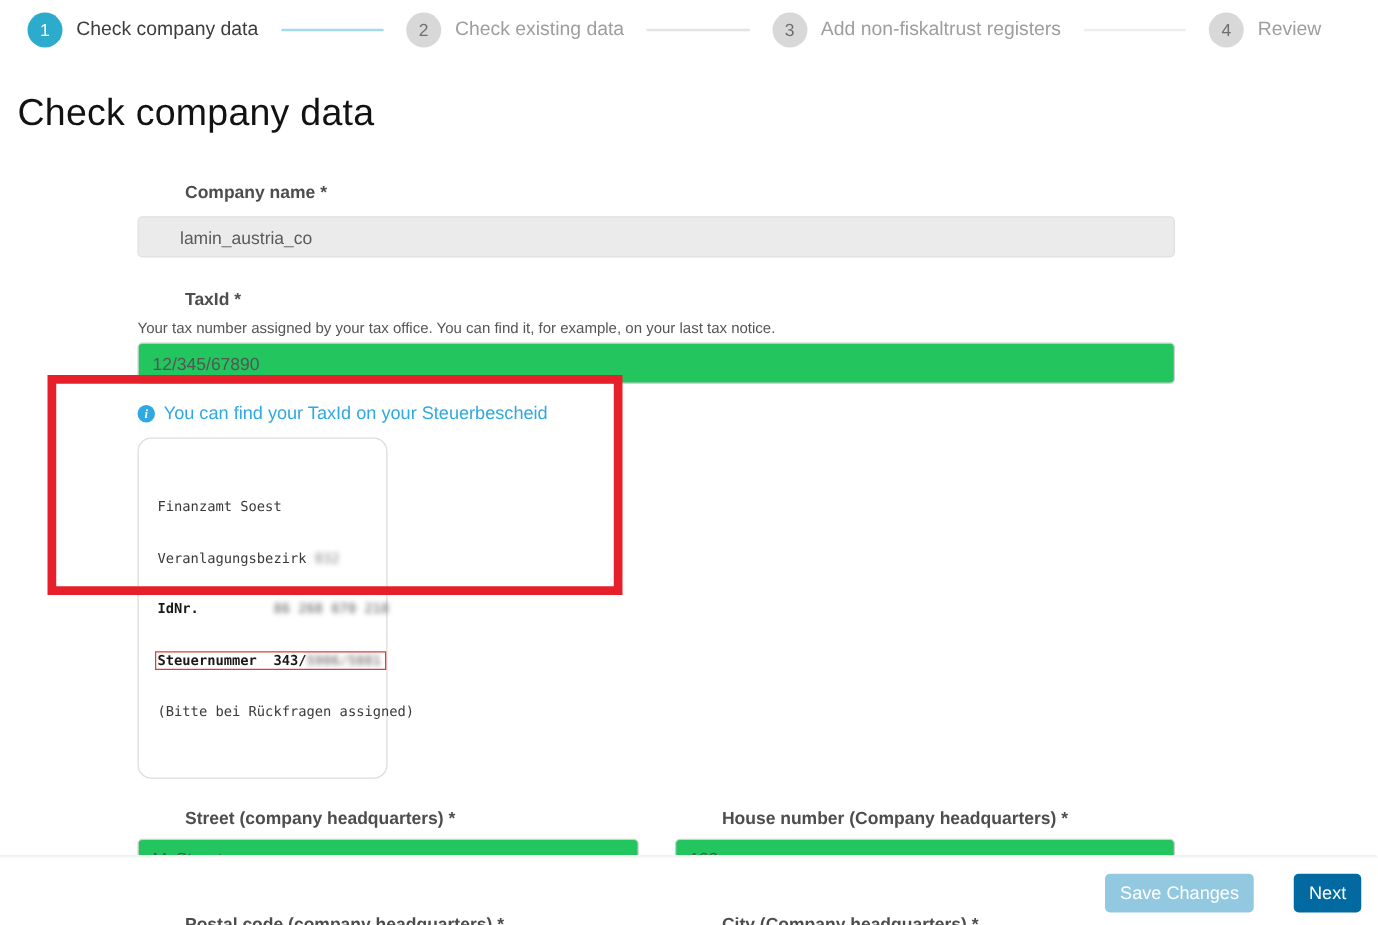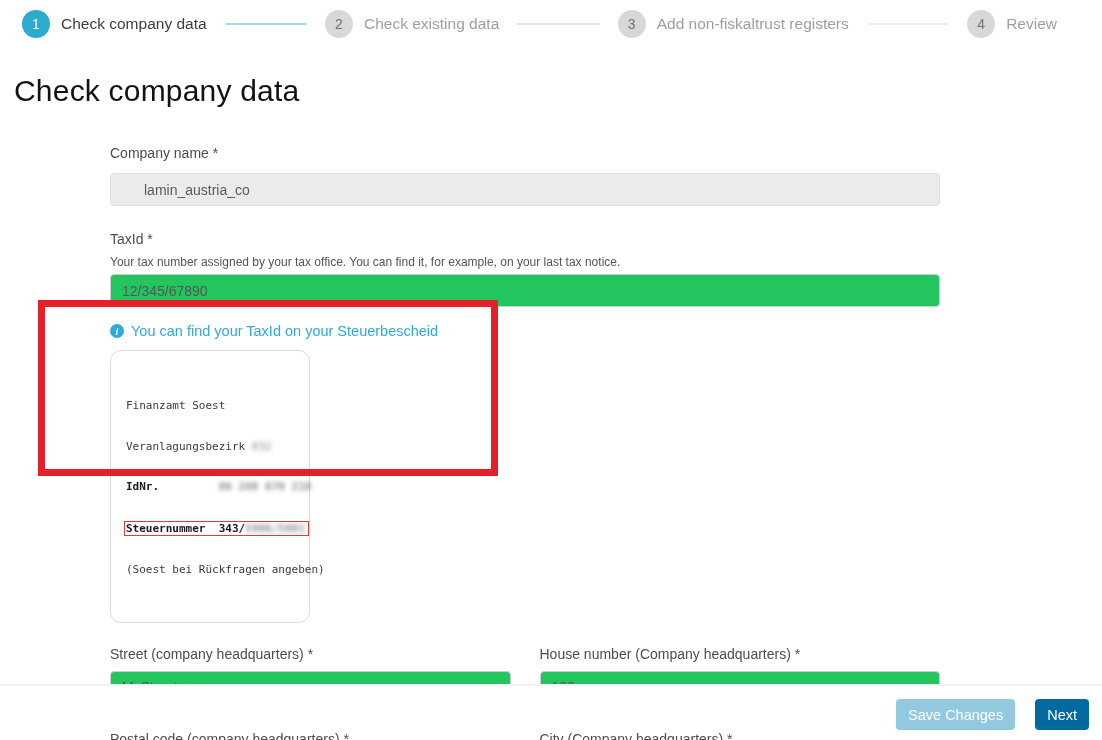--- a/index.html
+++ b/index.html
@@ -23,21 +23,21 @@
   .connector.faint { background:#eeeeee; }
 
   
   .page-title {
     position:absolute; top:74px; left:14px; font-size:30px; font-weight:400;
     color:#121212; letter-spacing:0.2px;
   }
 
   
   .form { position:absolute; left:110px; top:140px; width:830px; }
-  .field-label { font-size:14px; font-weight:normal; color:#4d4d4d; line-height:16px; }
+  .field-label { font-size:14px; font-weight:bold; color:#4d4d4d; line-height:16px;margin-left:38px; }
   .help-text { font-size:12px; color:#555555; line-height:14px; margin-top:8px; }
   .text-input {
     box-sizing:border-box; display:block; width:100%; height:33px;
     border:1px solid #cfcfcf; border-radius:4px; padding:6px 11px;
     font-size:14px; color:#555555; background:#22c55e; outline:none;
     font-family:"Liberation Sans", sans-serif;
   }
   .text-input.disabled { background:#ebebeb; border-color:#e0e0e0; color:#5a5a5a; }
 
   .mt-label1 { margin-top:5px; }
@@ -78,21 +78,21 @@
   
   .annotation-box {
     position:absolute; left:38px; top:300px; width:460px; height:176px;
     border:7px solid #e5202a; box-sizing:border-box; pointer-events:none;
   }
 
   
   .footer {
     position:absolute; left:0; top:684px; width:1102px; box-sizing:border-box;
     border-top:2px solid #f2f2f2; padding:13px 13px 0 0;
-    display:flex; justify-content:flex-end; align-items:center; gap:20px;
+    display:flex; justify-content:flex-end; align-items:center; gap:32px;
     background:#ffffff;
   }
   .btn {
     border:none; border-radius:4px; color:#ffffff; font-size:14.5px;
     height:31px; padding:0 12px; cursor:pointer;
     font-family:"Liberation Sans", sans-serif;
   }
   .btn-save { background:#92c9e1; }
   .btn-next { background:#0369a1; }
 </style>
@@ -135,21 +135,21 @@
   <div class="hint mt-hint">
     <span class="info-icon">i</span>
     <span>You can find your TaxId on your Steuerbescheid</span>
   </div>
 
   <div class="notice-card mt-notice">
     <div class="notice-line">Finanzamt Soest</div>
     <div class="notice-line"><span>Veranlagungsbezirk </span><span class="blur-text">032</span></div>
     <div class="notice-line bold"><span>IdNr.         </span><span class="blur-text">86 268 670 218</span></div>
     <div class="notice-line bold"><span class="boxed"><span>Steuernummer  343/</span><span class="blur-text">5906/5881</span></span></div>
-    <div class="notice-line">(Soest bei Rückfragen angeben)</div>
+    <div class="notice-line">(Bitte bei Rückfragen assigned)</div>
   </div>
 
   <div class="row mt-row1">
     <div class="col field-label">Street (company headquarters) *</div>
     <div class="col field-label">House number (Company headquarters) *</div>
   </div>
   <div class="row mt-row-in">
     <div class="col">
         <input class="text-input" value="MyStreet" style="">
       </div>

